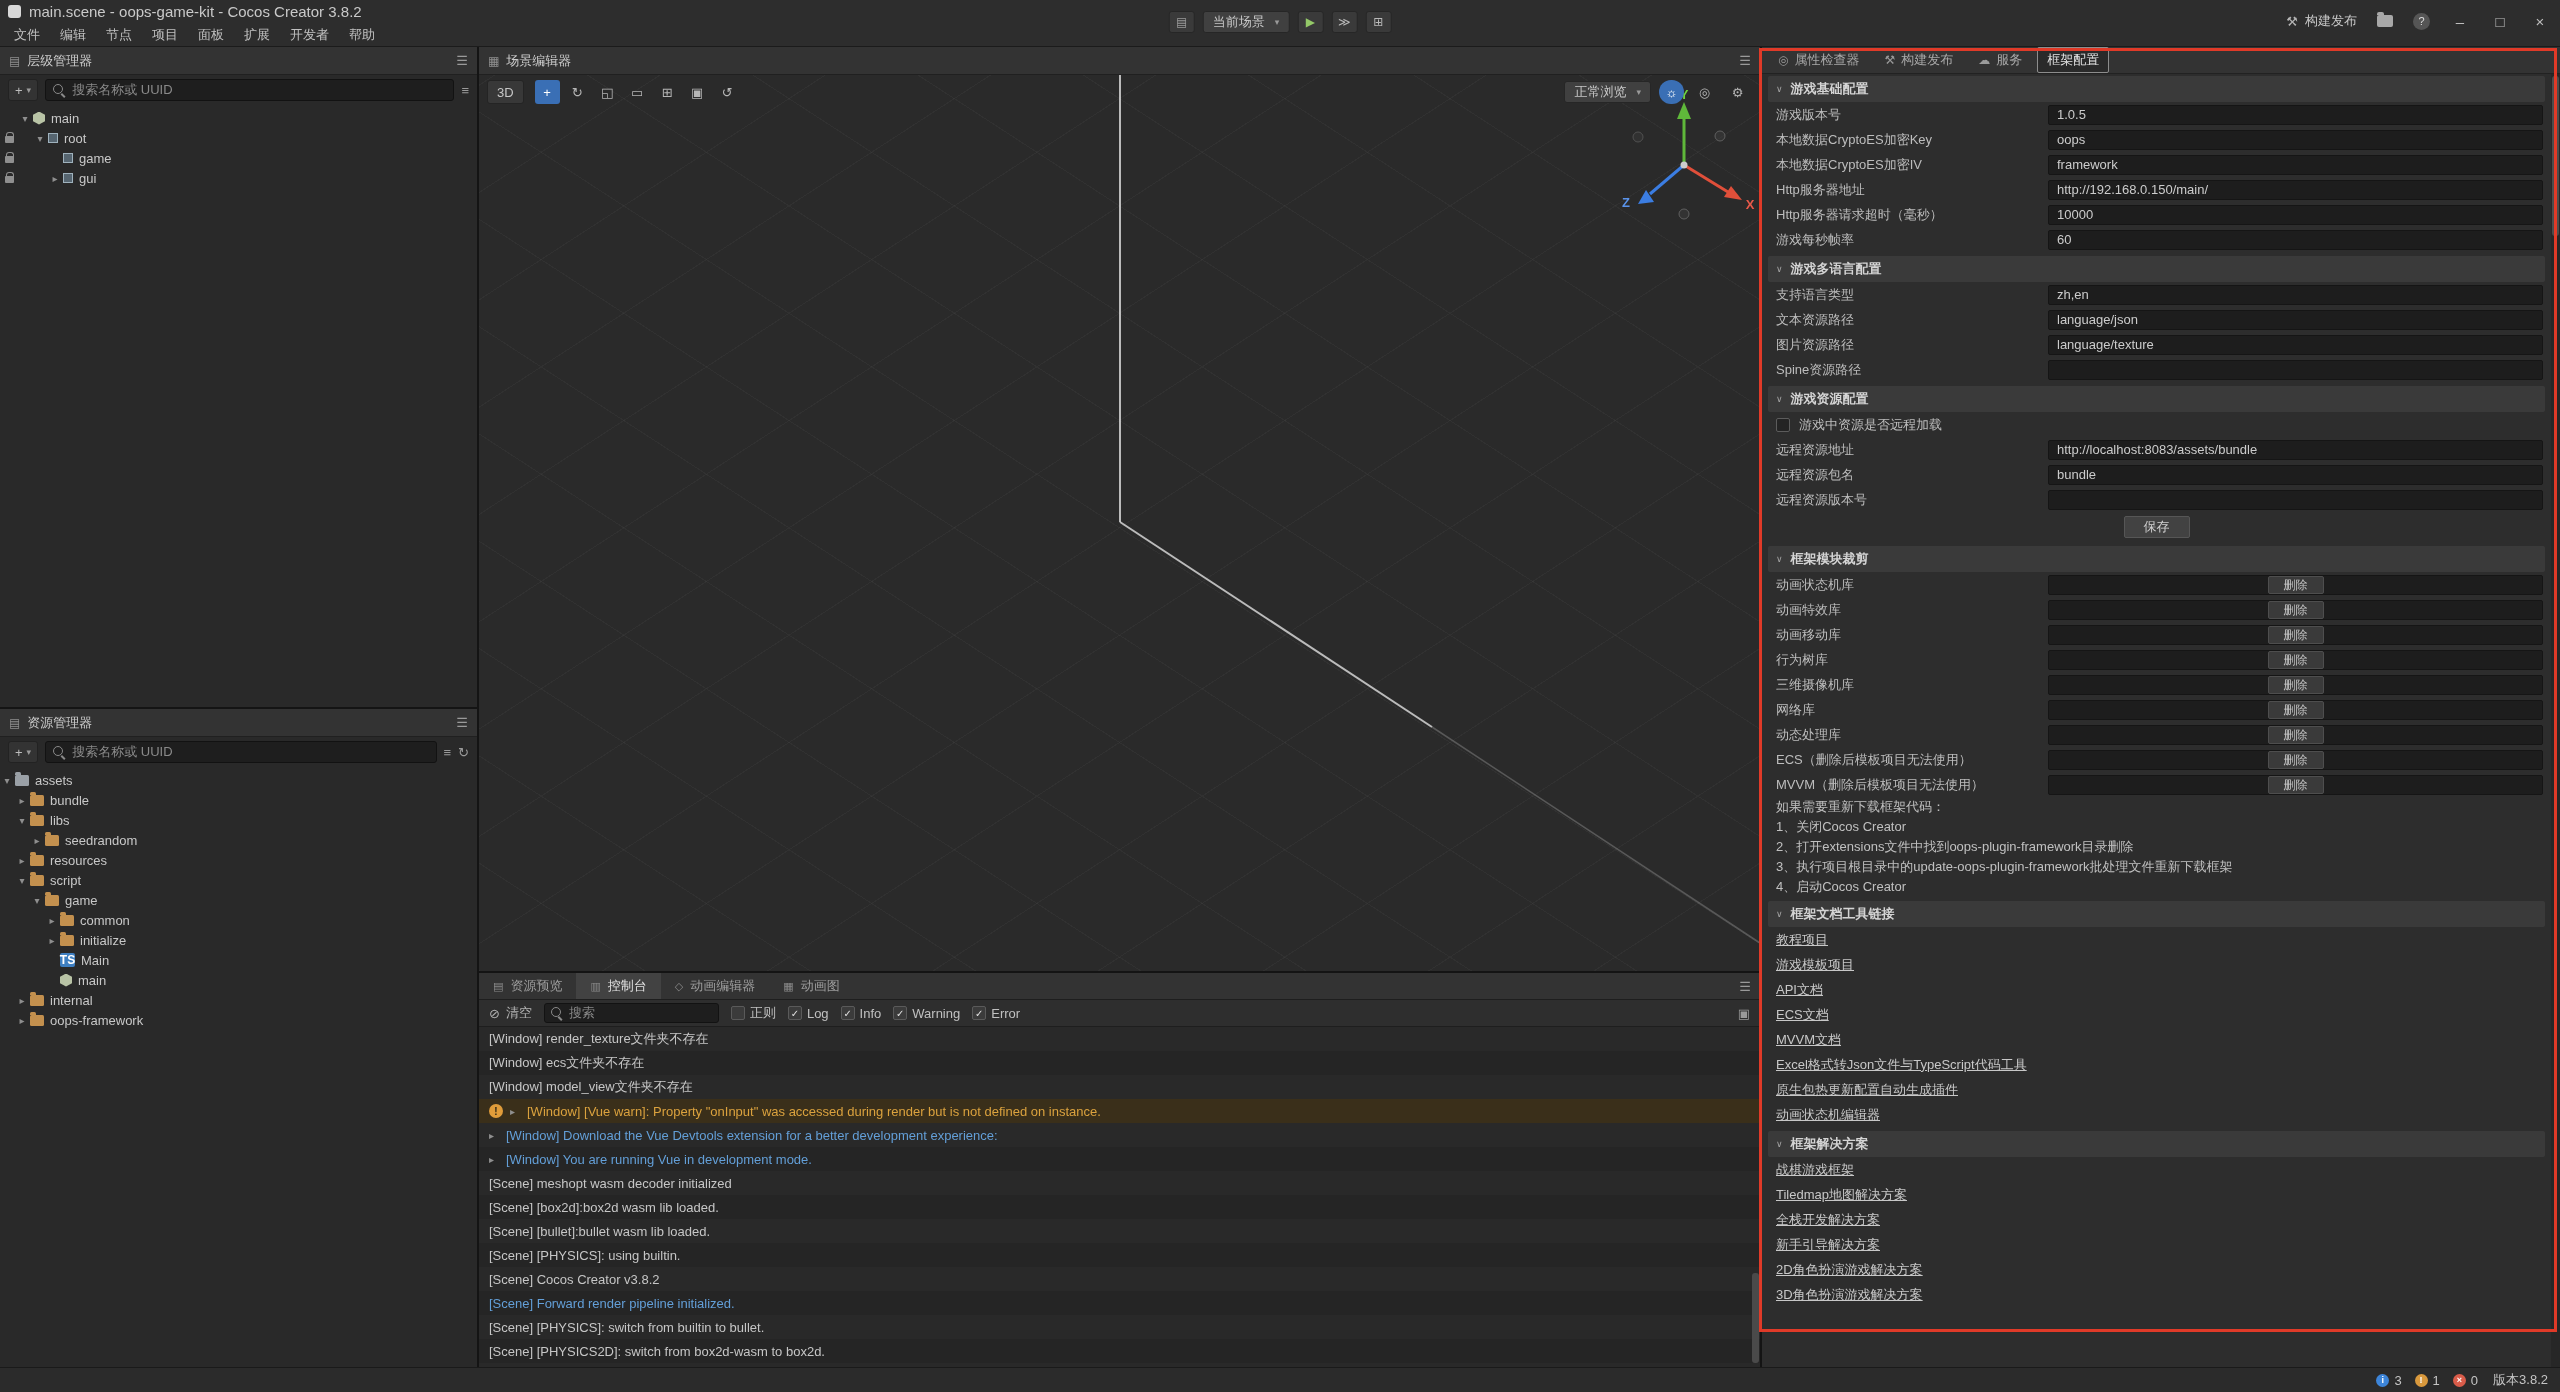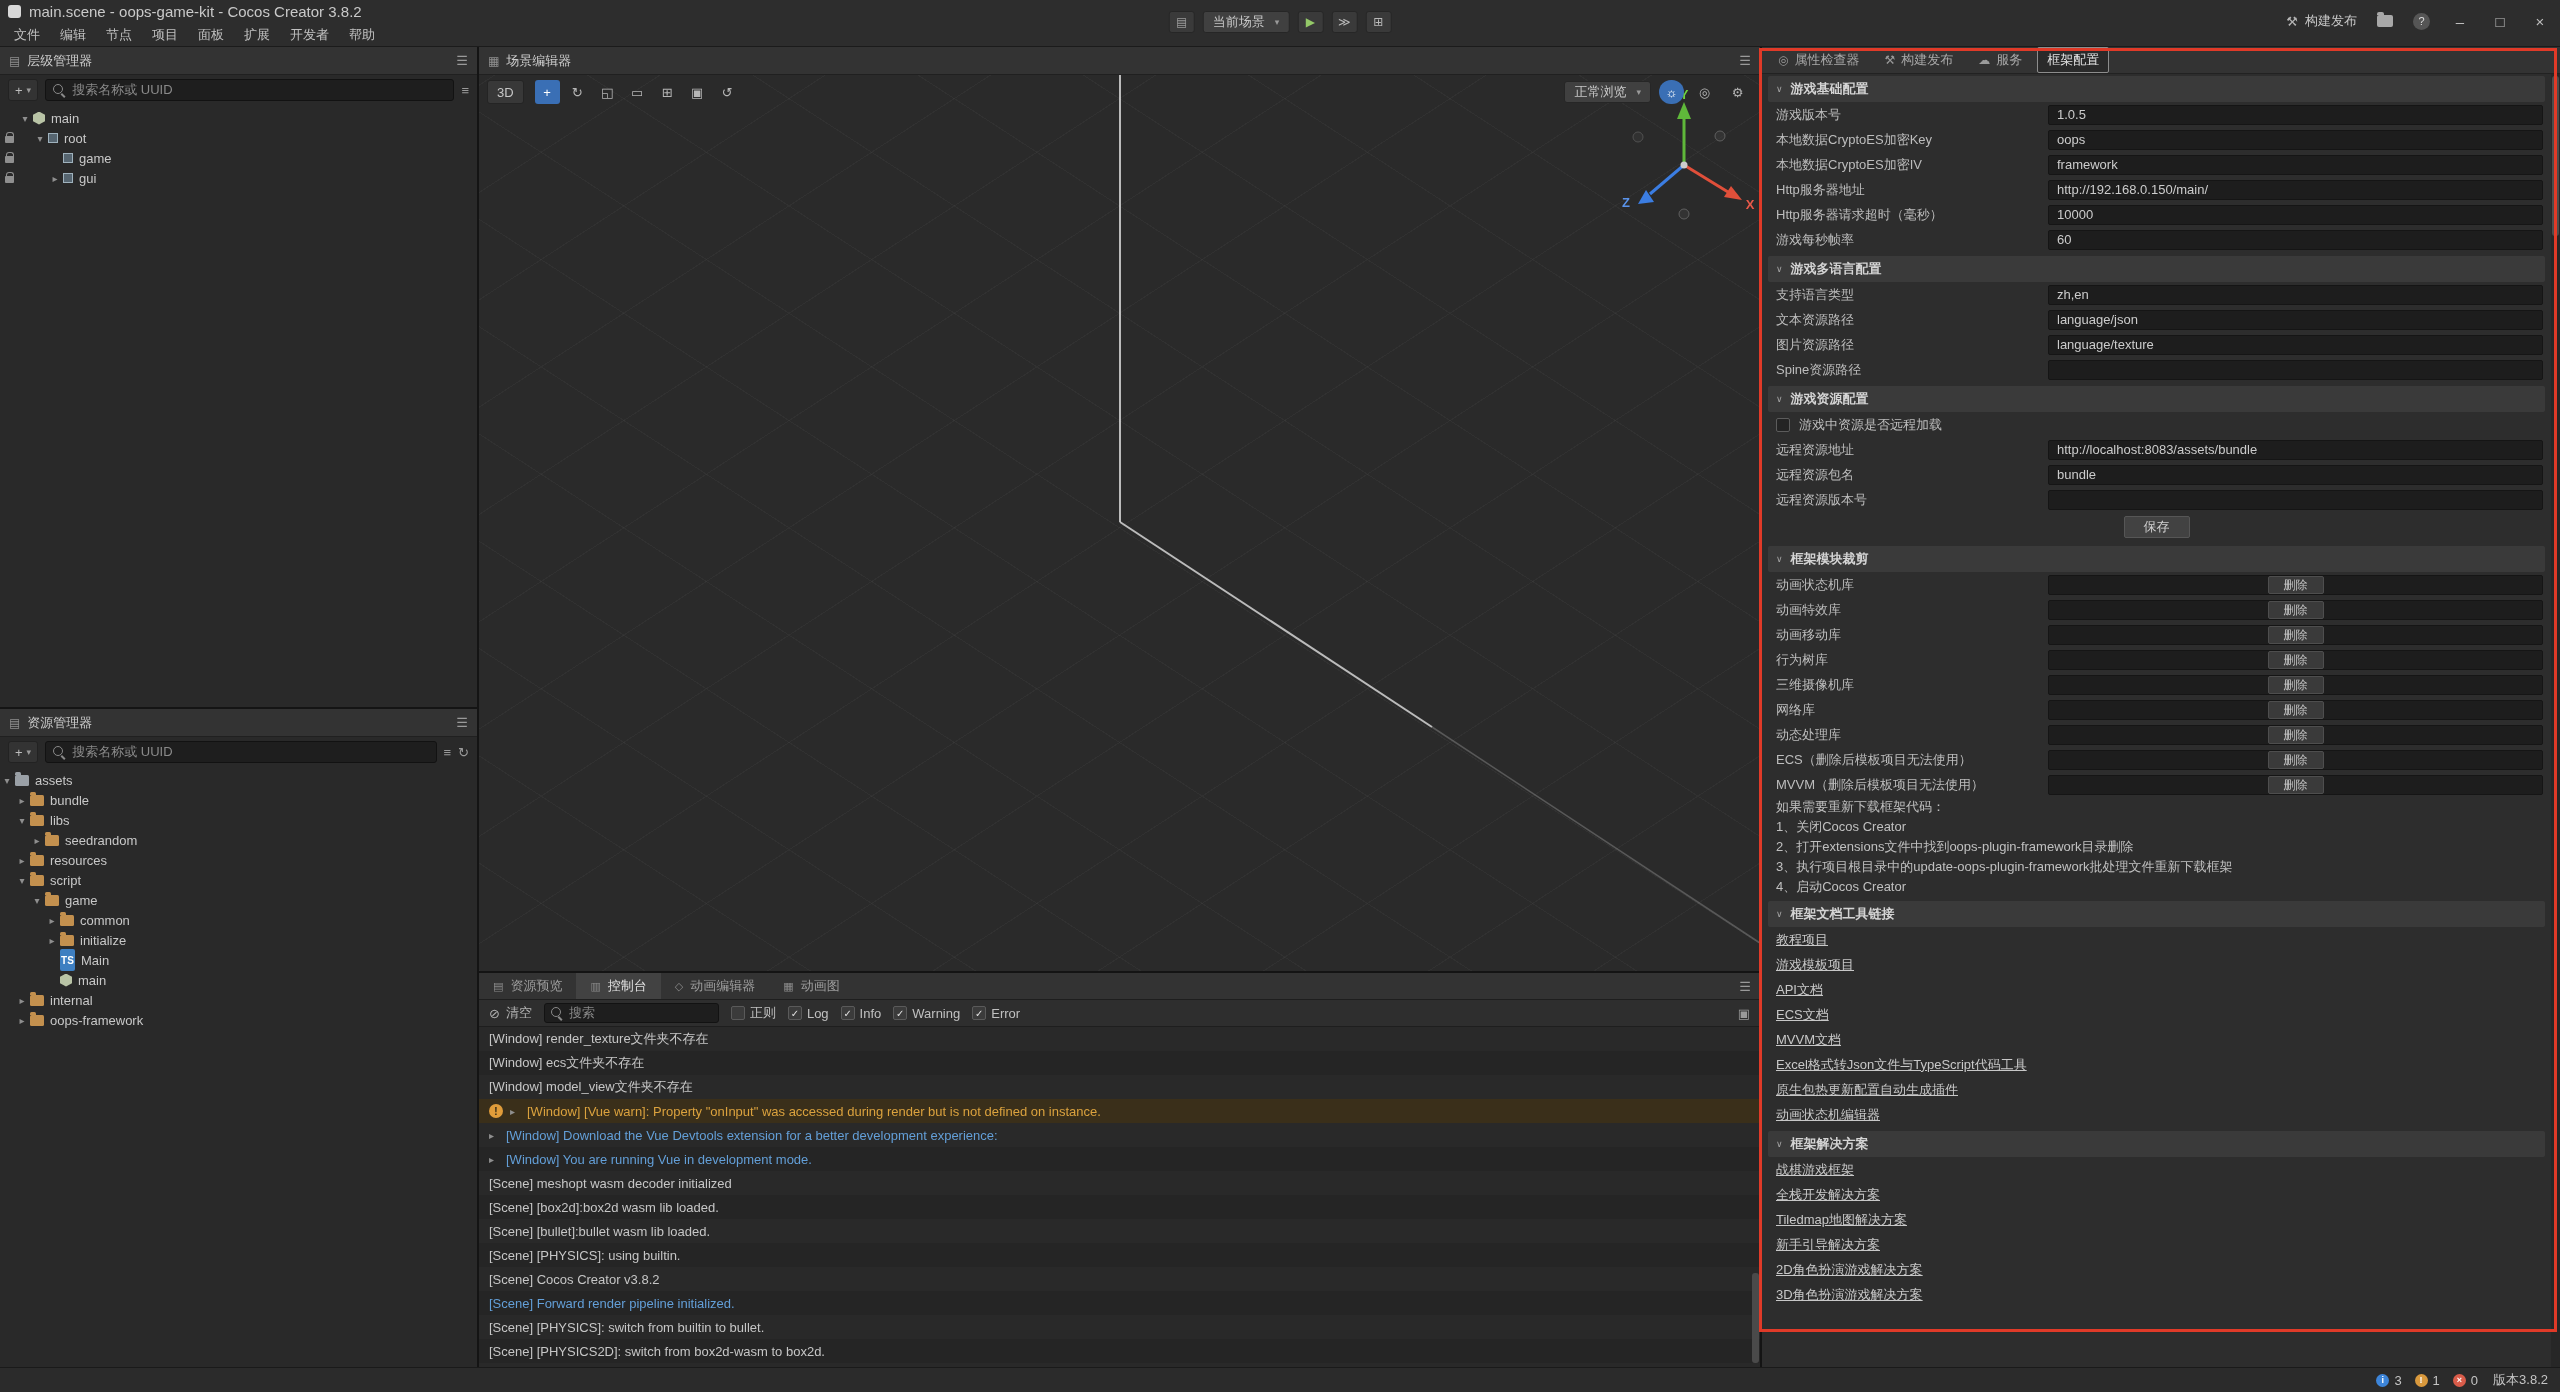--- a/index.html
+++ b/index.html
@@ -69,21 +69,21 @@
   .lock-icon::before{content:"";position:absolute;left:1.5px;top:-4px;width:6px;height:5px;border:1.5px solid #8f8f8f;border-bottom:none;border-radius:3px 3px 0 0;}
   .indent{flex:0 0 auto;display:inline-block;}
   .arrow{flex:0 0 14px;text-align:center;color:#8f8f8f;font-size:10px;}
   .ticon{flex:0 0 auto;margin-left:1px;}
   .ticon-folder,.ticon-root{width:14px;height:11px;background:#c3904e;border-radius:1.5px;position:relative;display:inline-block;}
   .ticon-folder::before,.ticon-root::before{content:"";position:absolute;left:0;top:-3px;width:6px;height:3px;background:inherit;border-radius:1.5px 1.5px 0 0;}
   .ticon-root{background:#9aa0a6;}
   .ticon-scene{width:12px;height:13px;background:#b9c4a6;display:inline-block;
     clip-path:polygon(50% 0,100% 25%,100% 75%,50% 100%,0 75%,0 25%);}
   .ticon-node{width:10px;height:10px;border:1.5px solid #9fb2bd;background:#566570;display:inline-block;}
-  .ticon-ts{width:15px;height:22px;background:#3e7fc1;color:#fff;font-size:10px;font-weight:bold;
+  .ticon-ts{width:15px;height:14px;background:#3e7fc1;color:#fff;font-size:12px;font-weight:bold;
     display:inline-flex;align-items:center;justify-content:center;border-radius:2px;}
   .tlabel{margin-left:6px;white-space:nowrap;}
 
   
   .viewport{position:absolute;left:0;top:28px;right:0;bottom:0;background:#2a2a2a;overflow:hidden;padding-left:18px;}
   .viewport::before{content:"";position:absolute;inset:0;
     background:repeating-linear-gradient(33deg, rgba(255,255,255,0.03) 0 1px, transparent 1px 90px),
                repeating-linear-gradient(-33deg, rgba(255,255,255,0.03) 0 1px, transparent 1px 90px);}
   .scene-toolbar{position:absolute;left:8px;top:5px;display:flex;align-items:center;gap:5px;z-index:4;}
   .stool{width:25px;height:24px;border-radius:3px;display:inline-flex;align-items:center;justify-content:center;
@@ -698,24 +698,24 @@
             <a class="insp-link">动画状态机编辑器</a>
           </div>
           <div class="sec-header">
             <span class="chev">∨</span>
             <span>框架解决方案</span>
           </div>
           <div class="link-row">
             <a class="insp-link">战棋游戏框架</a>
           </div>
           <div class="link-row">
+            <a class="insp-link">Tiledmap地图解决方案</a>
+          </div>
+          <div class="link-row">
             <a class="insp-link">全栈开发解决方案</a>
-          </div>
-          <div class="link-row">
-            <a class="insp-link">Tiledmap地图解决方案</a>
           </div>
           <div class="link-row">
             <a class="insp-link">新手引导解决方案</a>
           </div>
           <div class="link-row">
             <a class="insp-link">2D角色扮演游戏解决方案</a>
           </div>
           <div class="link-row">
             <a class="insp-link">3D角色扮演游戏解决方案</a>
           </div>

